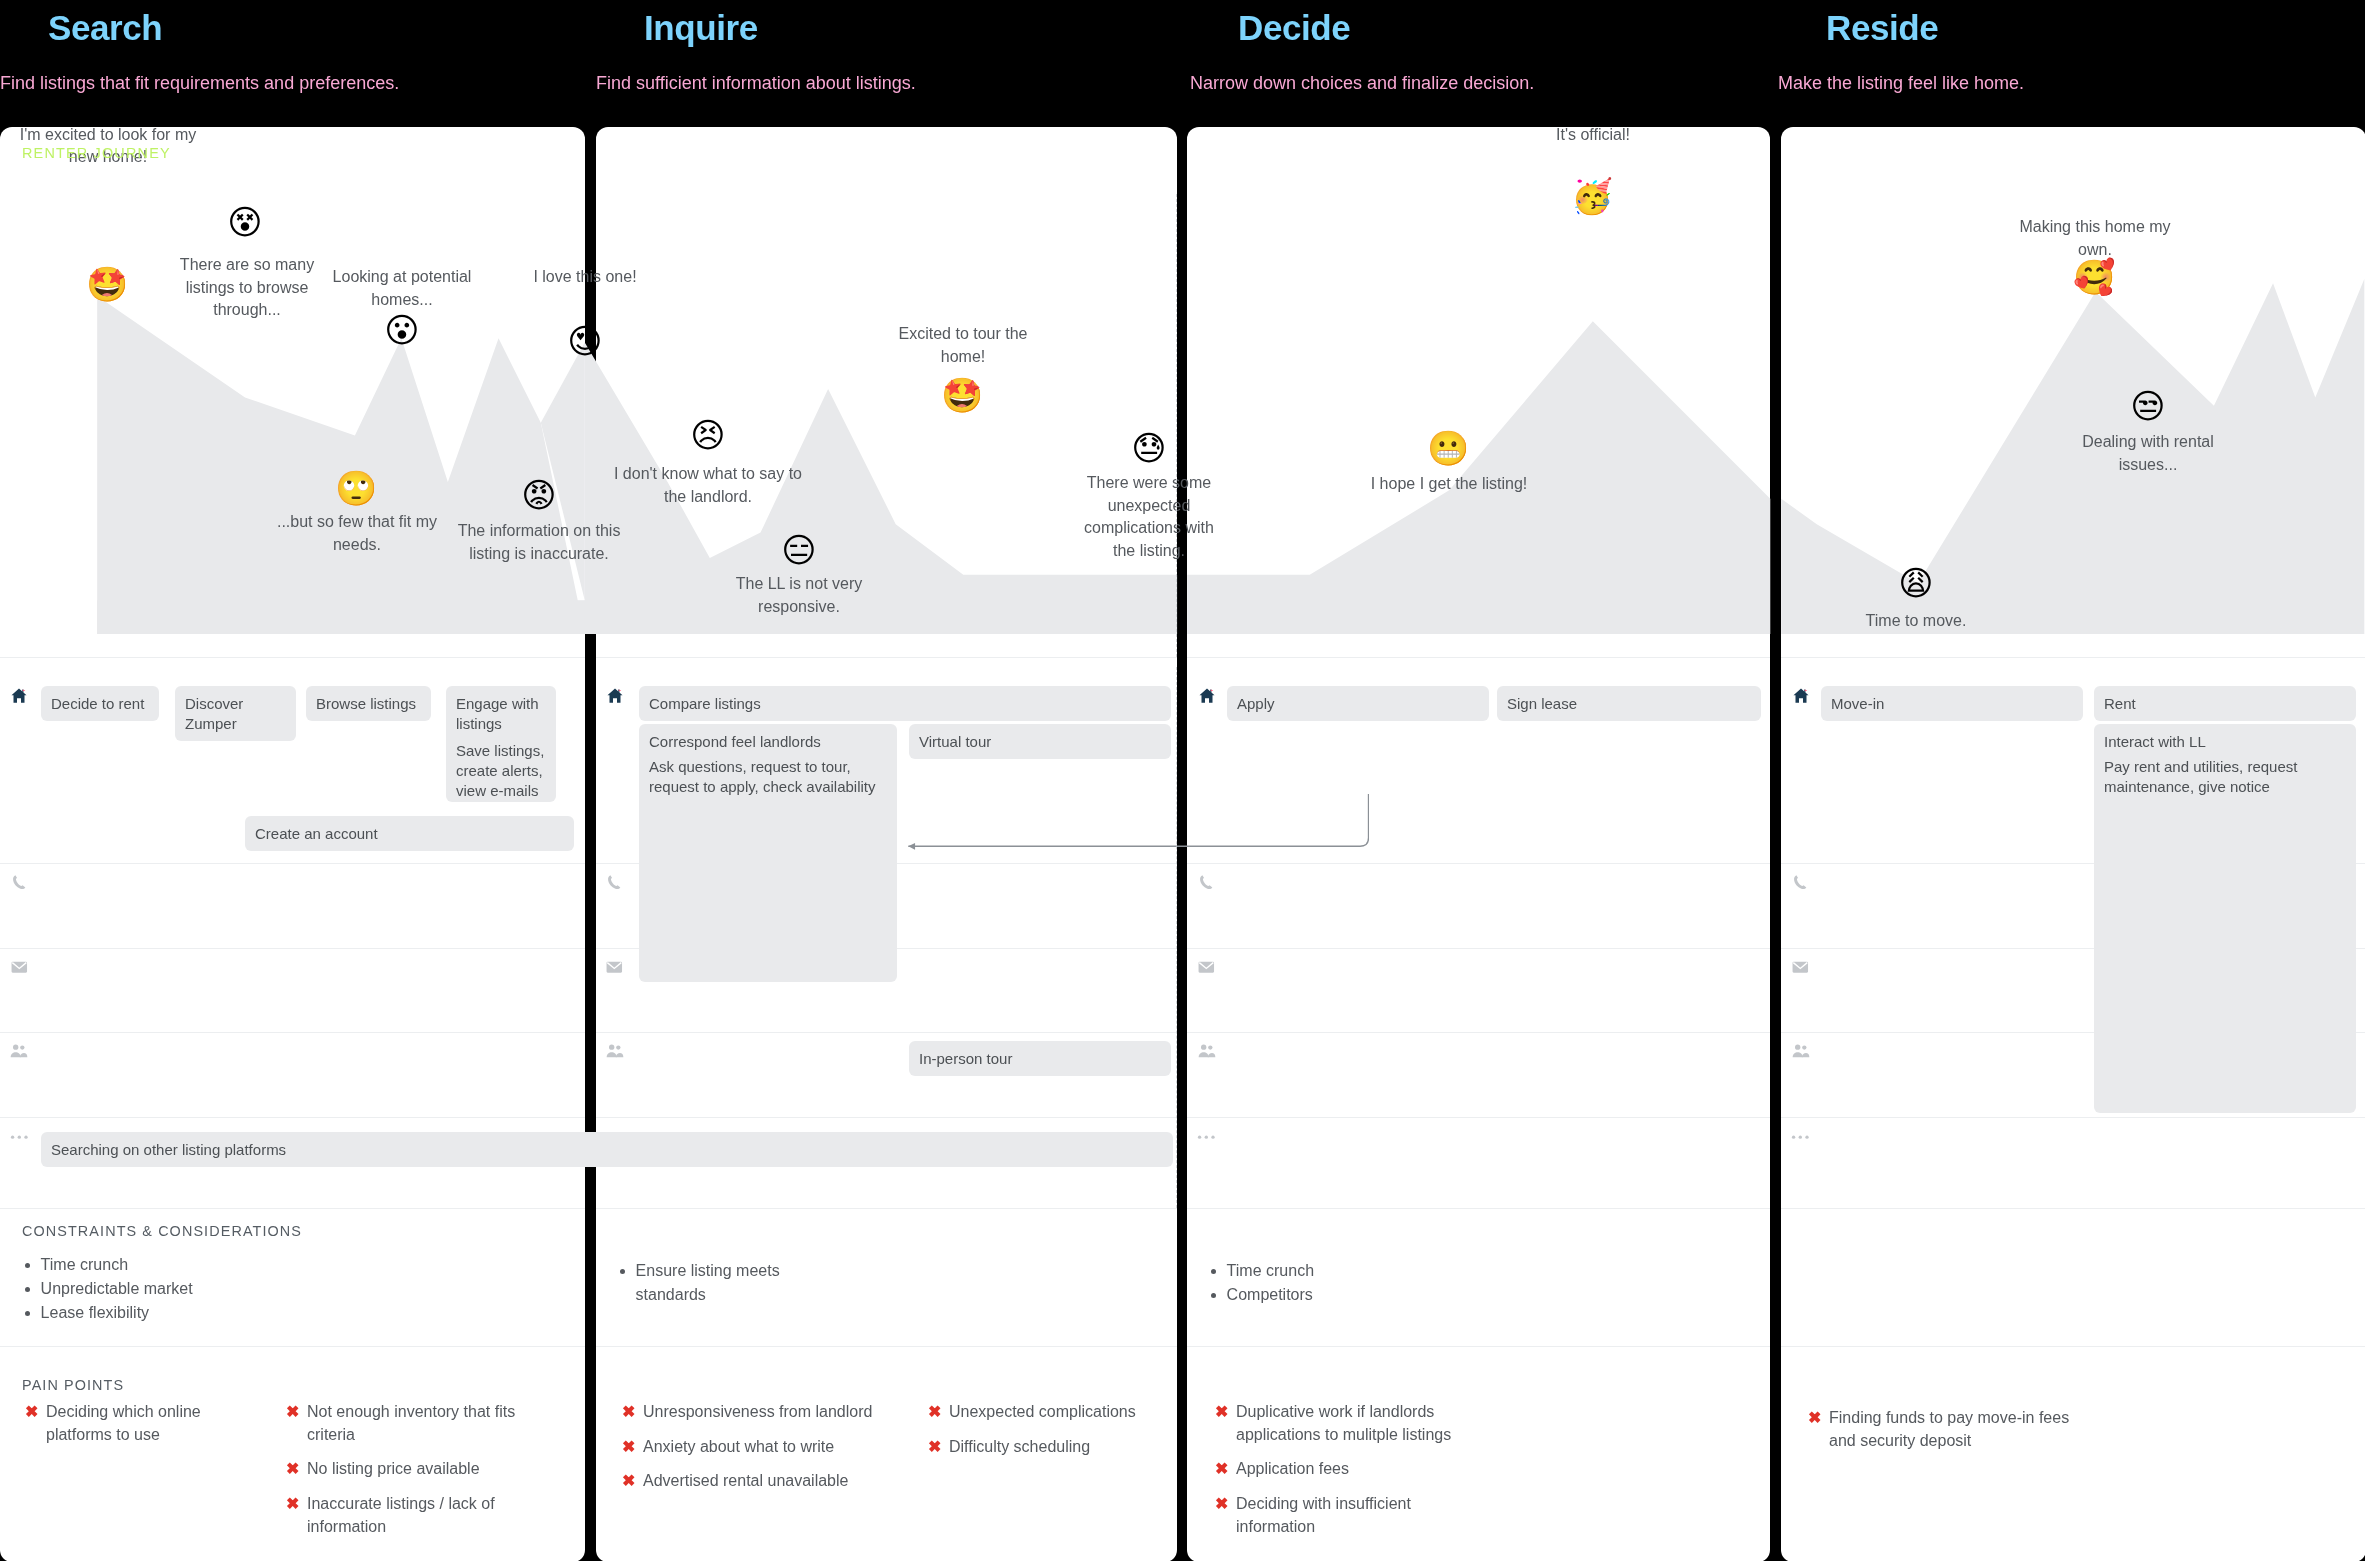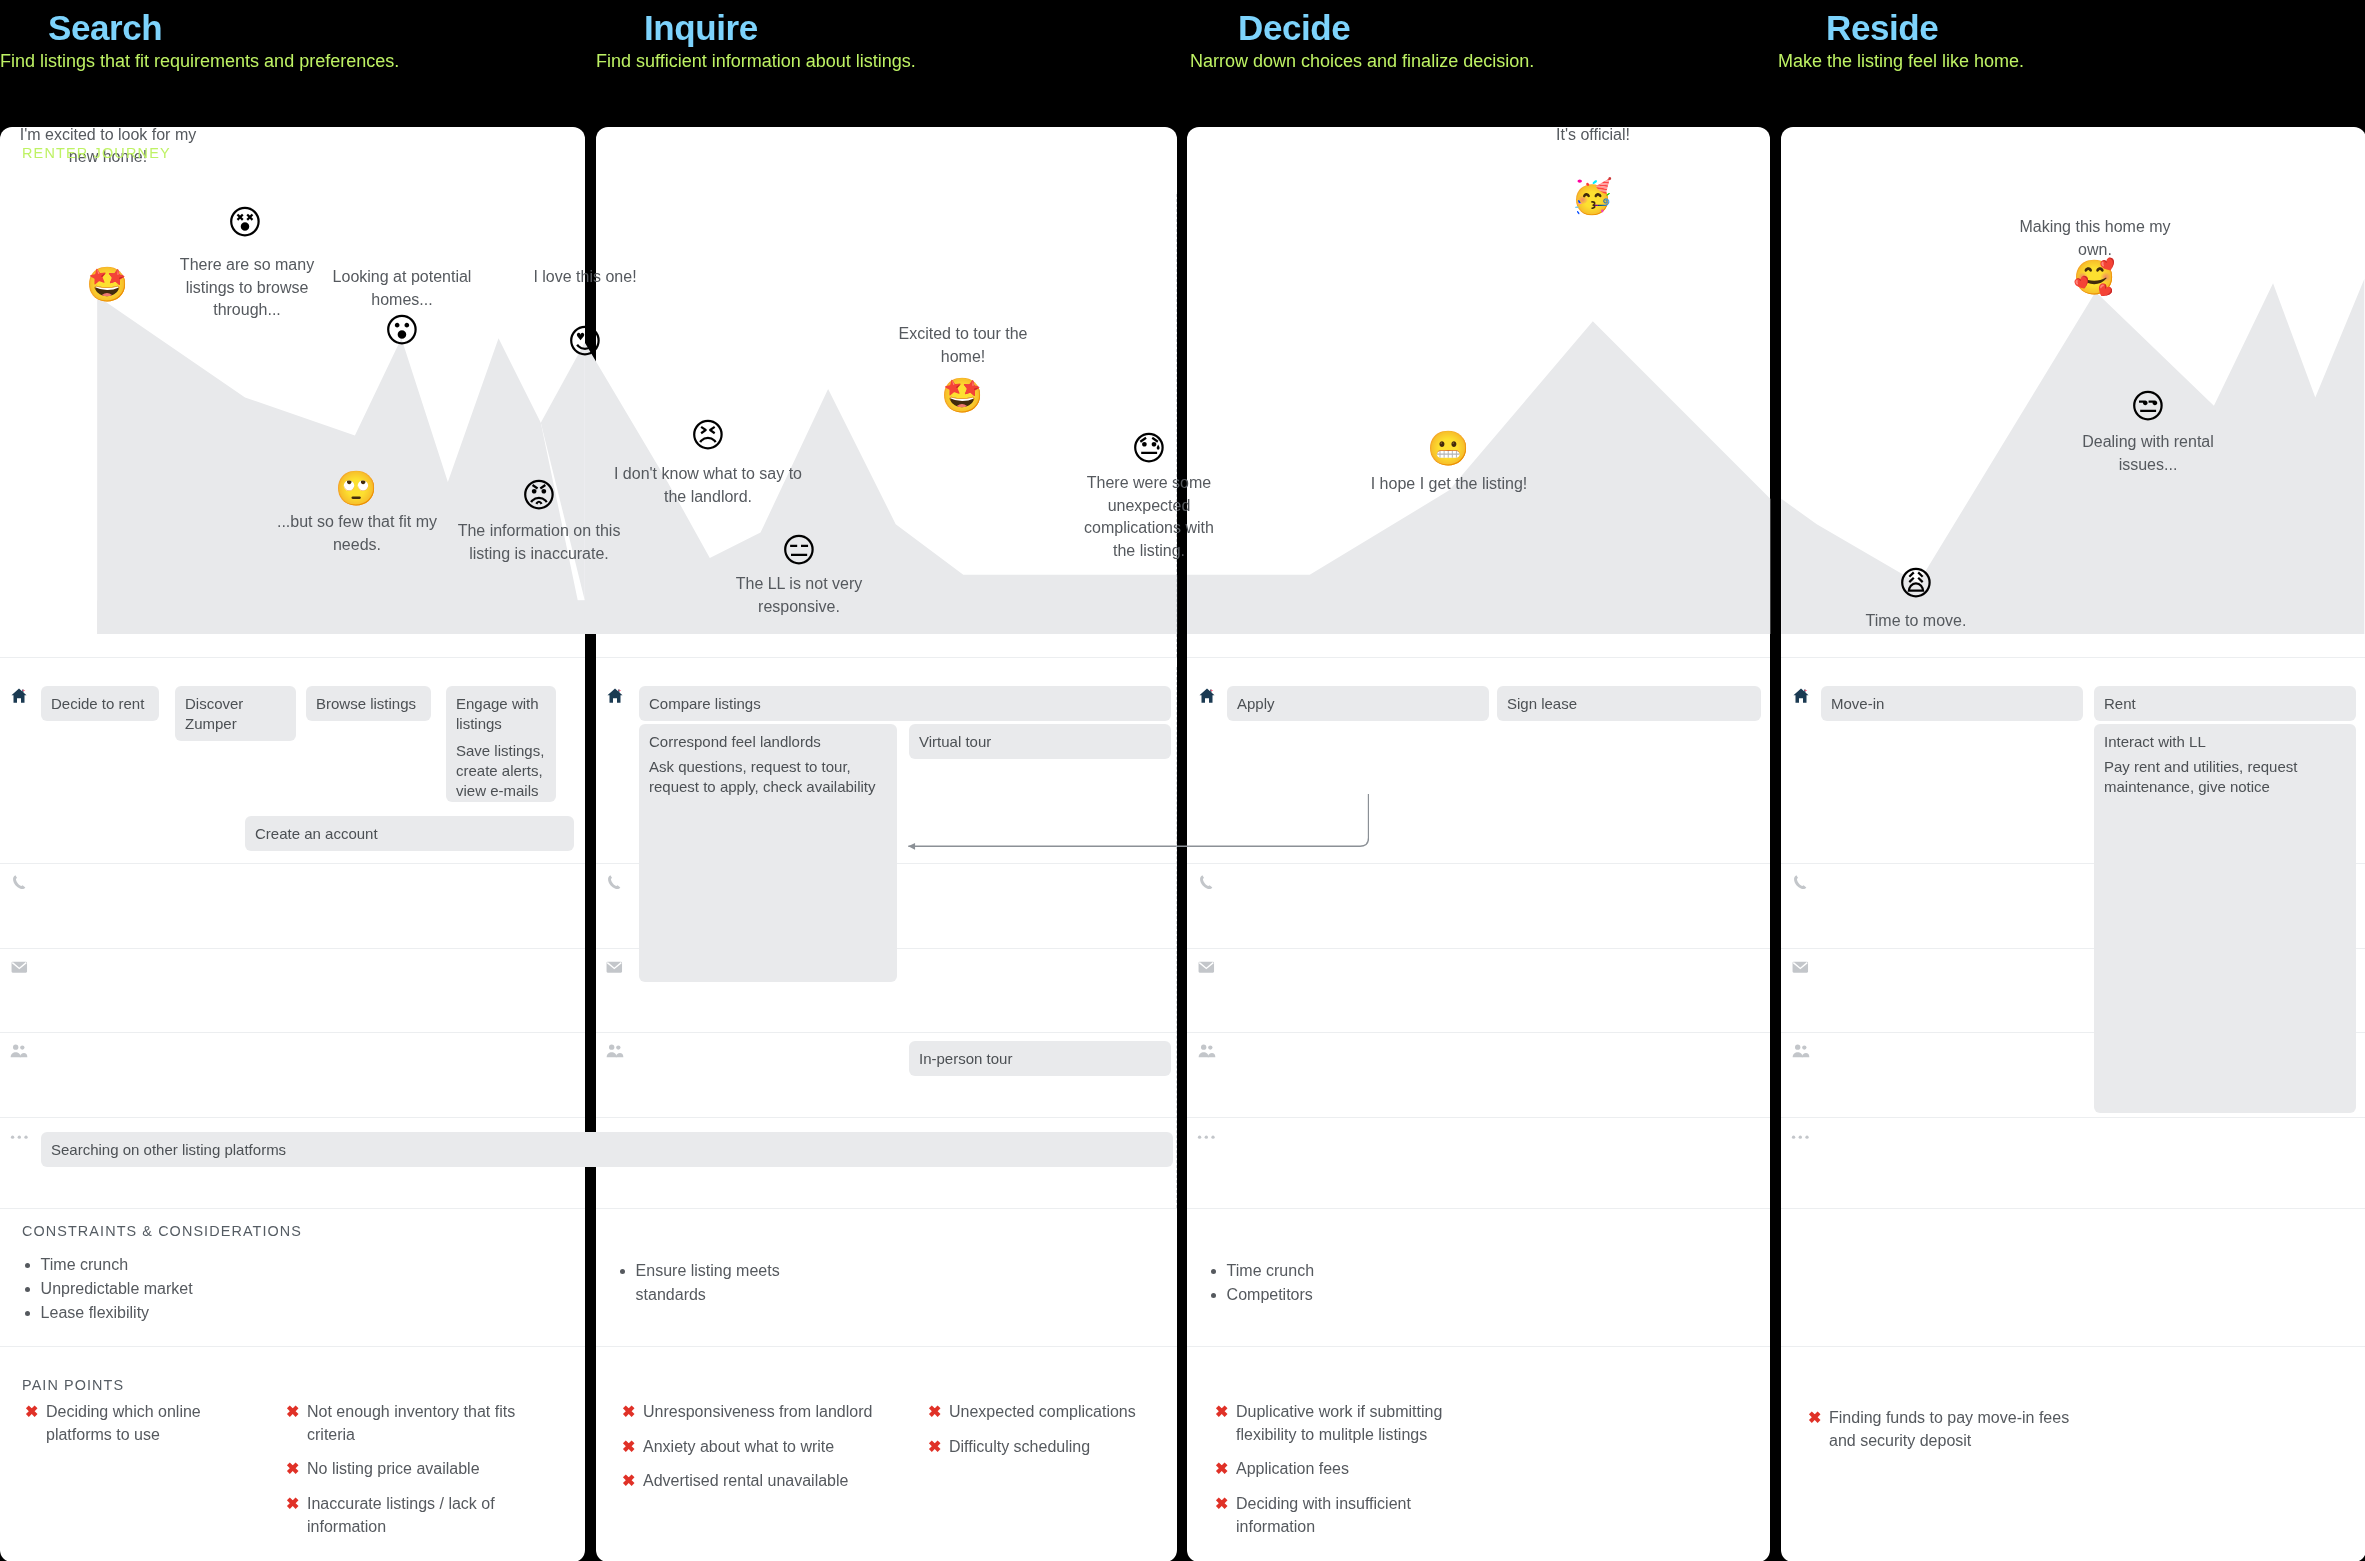--- a/index.html
+++ b/index.html
@@ -13,21 +13,21 @@
   .stage{ position:relative; width:2366px; height:1561px; background:#000; }
 
   
   .headers{ position:absolute; left:0; top:0; width:2366px; height:127px; }
   .phase-head{ position:absolute; top:8.4px; }
   .phase-title{
     font-size:35px; font-weight:700; letter-spacing:-0.4px;
     color:#7dd3fc; line-height:1.15;margin-left:48px;
   }
   .phase-sub{
-    font-size:18px; color:#bef264; margin-top:2px; line-height:1.2;
+    font-size:18px; color:#f9a8d4; margin-top:24px; line-height:1.2;
   }
 
   
   .col{
     position:absolute; top:127px; background:#fff;
     border-radius:12px; overflow:hidden;
   }
 
   
   .journey-label{
@@ -428,21 +428,21 @@
       </div>
     <div class="it">
         <span class="x">✖</span>
         <span>Difficulty scheduling</span>
       </div>
   </div>
 
   <div class="pain" style="left:1215px;top:1401px;width:279px;">
     <div class="it">
         <span class="x">✖</span>
-        <span>Duplicative work if submitting flexibility to mulitple listings</span>
+        <span>Duplicative work if landlords applications to mulitple listings</span>
       </div>
     <div class="it">
         <span class="x">✖</span>
         <span>Application fees</span>
       </div>
     <div class="it">
         <span class="x">✖</span>
         <span>Deciding with insufficient information</span>
       </div>
   </div>

